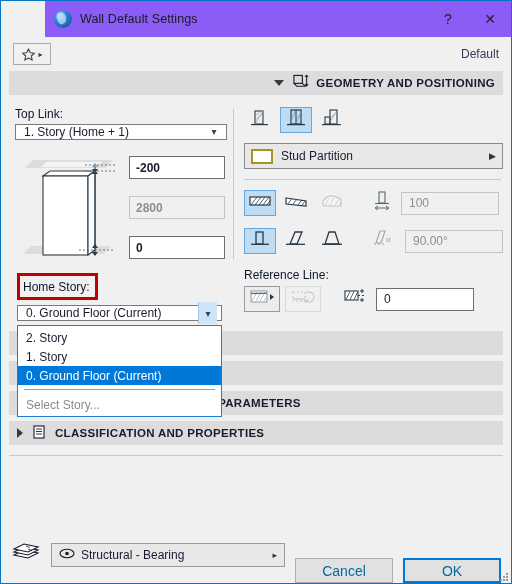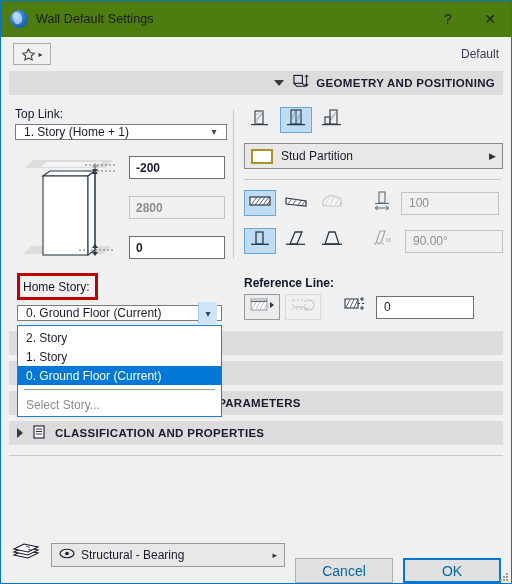--- a/index.html
+++ b/index.html
@@ -11,23 +11,24 @@
   }
   .window {
     width: 512px; height: 584px;
     border: 1px solid #0a74c4;
     background: #f0f0f0;
     position: relative;
     display: flex; flex-direction: column;
   }
   
   .titlebar {
-    height: 36px; background: #4d7c0f;
+    height: 36px; background: #8b5cf6;
     display: flex; align-items: center;
     flex: 0 0 36px;
+    margin-left: 44px;
   }
   .app-icon {
     width: 18px; height: 18px; margin-left: 9px; margin-right: 8px;
     border-radius: 50%;
     background: radial-gradient(circle at 33% 30%, #6fb6ef 0%, #2b7fd4 42%, #1b5fa8 75%, #17447a 100%);
     position: relative; flex: 0 0 auto;
   }
   .app-icon::after {
     content: ""; position: absolute; left: 3px; top: 2px;
     width: 9px; height: 12px; border-radius: 50% 50% 60% 40%;
@@ -169,21 +170,21 @@
   .ibtn.dis { opacity: .45; }
   .side-field {
     display: flex; align-items: center; gap: 9px; margin-left: 20px;
   }
   .txtfield {
     width: 98px; height: 23px; border: 1px solid #c4c4c4; background: #f0f0f0;
     color: #8e8e8e; font-size: 12px; display: flex; align-items: center;
     padding-left: 7px;
   }
   .txtfield.active { border-color: #6e6e6e; background: #fff; color: #1a1a2e; }
-  .refline-label { margin-top: 22px; font-weight: bold; }
+  .refline-label { margin-top: 14px; }
   .refline-row { display: flex; align-items: center; margin-top: 4px; }
   .rbtn {
     width: 36px; height: 26px; border: 1px solid #9a9a9a; background: #ececec;
     display: flex; align-items: center; justify-content: center;
   }
   .rbtn.flat { border-color: #c9c9c9; background: #f0f0f0; opacity: .55; }
   
   .collapsed-list { margin-top: 10px; display: flex; flex-direction: column; gap: 6px; }
   .collapsed-head {
     height: 24px; background: #dcdcdc; display: flex; align-items: center;

